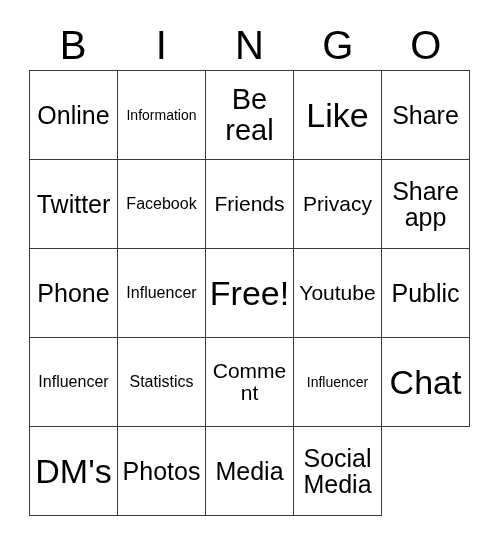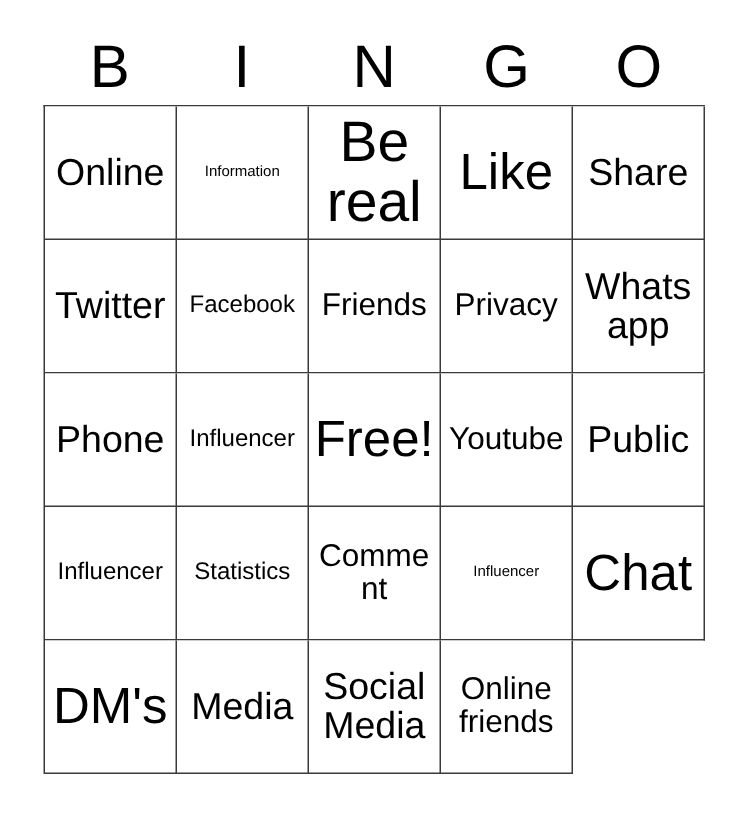--- a/index.html
+++ b/index.html
@@ -76,25 +76,25 @@
   .cell-text {
     display: block;
     width: 100%;
     line-height: 1.06;
     color: #000000;
     word-wrap: break-word;
     white-space: pre-line;
   }
 
   
-  .fs-xs  { font-size: 10px; }
+  .fs-xs  { font-size: 14px; }
   .fs-sm  { font-size: 16px; }
   .fs-md  { font-size: 21px; }
   .fs-lg  { font-size: 25px; }
-  .fs-xl  { font-size: 38px; }
+  .fs-xl  { font-size: 29px; }
   .fs-xxl { font-size: 34px; }
 </style>
 </head>
 <body>
 
 <div id="card">
 
   <div id="header">
     <div class="header-cell">B</div>
     <div class="header-cell">I</div>
@@ -125,21 +125,21 @@
       <div class="cell">
         <span class="cell-text fs-sm">Facebook</span>
       </div>
       <div class="cell">
         <span class="cell-text fs-md">Friends</span>
       </div>
       <div class="cell">
         <span class="cell-text fs-md">Privacy</span>
       </div>
       <div class="cell">
-        <span class="cell-text fs-lg">Whats app</span>
+        <span class="cell-text fs-lg">Share app</span>
       </div>
       <div class="cell">
         <span class="cell-text fs-lg">Phone</span>
       </div>
       <div class="cell">
         <span class="cell-text fs-sm">Influencer</span>
       </div>
       <div class="cell">
         <span class="cell-text fs-xxl">Free!</span>
       </div>
@@ -161,23 +161,23 @@
       <div class="cell">
         <span class="cell-text fs-xs">Influencer</span>
       </div>
       <div class="cell">
         <span class="cell-text fs-xxl">Chat</span>
       </div>
       <div class="cell">
         <span class="cell-text fs-xxl">DM's</span>
       </div>
       <div class="cell">
+        <span class="cell-text fs-lg">Photos</span>
+      </div>
+      <div class="cell">
         <span class="cell-text fs-lg">Media</span>
       </div>
       <div class="cell">
         <span class="cell-text fs-lg">Social Media</span>
-      </div>
-      <div class="cell">
-        <span class="cell-text fs-md">Online friends</span>
       </div>
     </div>
 
 </div>
 
 </body></html>

